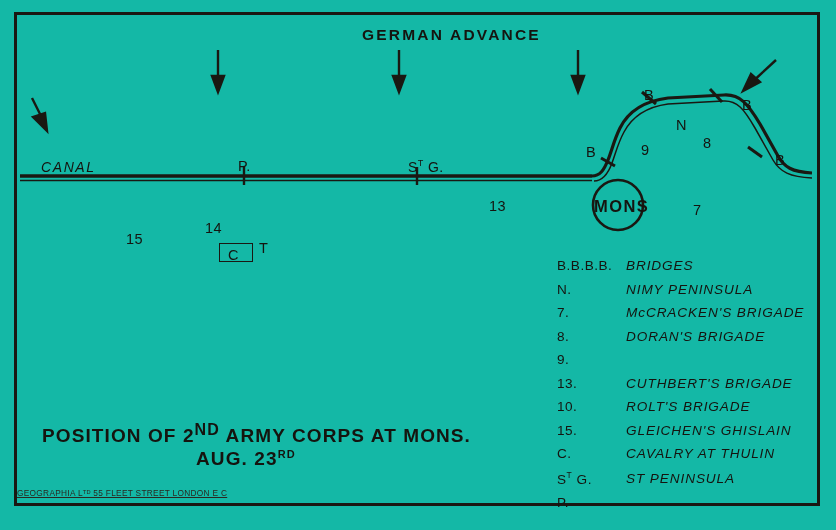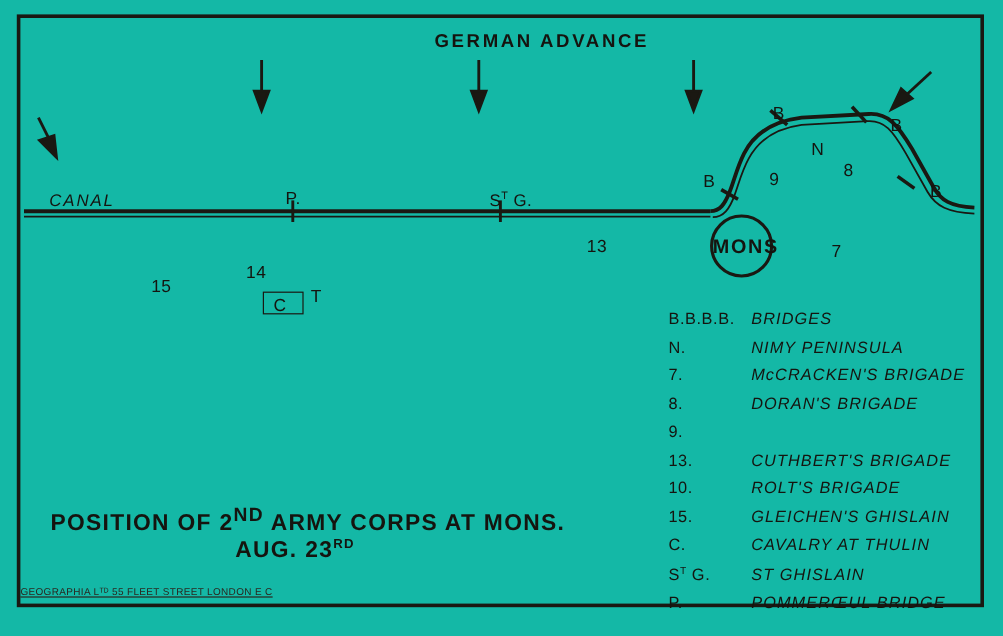--- a/index.html
+++ b/index.html
@@ -258,23 +258,22 @@
     <div class="legend-row">
       <span class="legend-key">15.</span>
       <span class="legend-desc">GLEICHEN'S GHISLAIN</span>
     </div>
     <div class="legend-row">
       <span class="legend-key">C.</span>
       <span class="legend-desc">CAVALRY AT THULIN</span>
     </div>
     <div class="legend-row">
       <span class="legend-key">S<sup>T</sup> G.</span>
-      <span class="legend-desc">ST GHISLAIN</span>
+      <span class="legend-desc">ST PENINSULA</span>
     </div>
     <div class="legend-row">
       <span class="legend-key">P.</span>
-      <span class="legend-desc">POMMERŒUL BRIDGE</span>
     </div>
   </div>
 
   <div class="lbl" id="credit">GEOGRAPHIA Lᵀᴰ 55 FLEET STREET LONDON E C</div>
 
 </div>
 
 </body></html>

